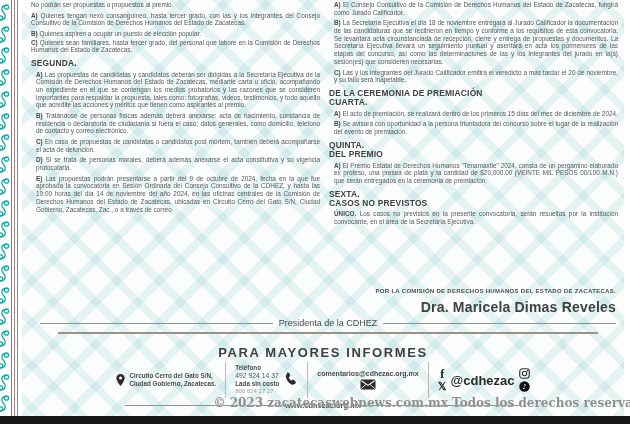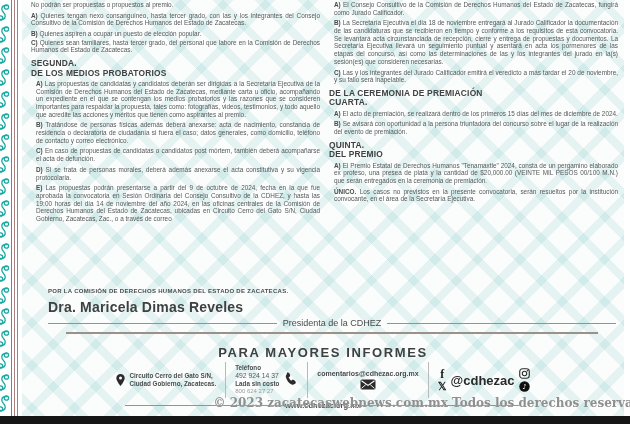--- a/index.html
+++ b/index.html
@@ -29,21 +29,21 @@
   .rail span{line-height:0;}
   
   .cols{position:absolute;left:31px;right:40px;top:1px;display:flex;gap:9px;z-index:2;}
   .col{flex:1;font-size:6.4px;line-height:1.2;text-align:justify;}
   .col p{margin:0 0 3px 0;padding-left:5px;}
   .col p.noindent{padding-left:0;}
   .col b{color:#4a4b4d;}
   .sec-h{font-size:8.4px;font-weight:bold;color:#414042;line-height:1.12;margin:5px 0 2px 0;letter-spacing:.2px;}
   .sec-h div{margin:0;}
   
-  .signature{position:absolute;left:48px;right:42px;top:288px;text-align:left;z-index:2;}
+  .signature{position:absolute;left:40px;right:42px;top:288px;text-align:right;z-index:2;}
   .sig-org{font-size:6px;font-weight:bold;color:#4a4b4d;letter-spacing:.3px;}
   .sig-name{font-size:14px;font-weight:bold;color:#3f4041;margin-top:5px;letter-spacing:.2px;}
   .sig-title-row{display:flex;align-items:center;gap:6px;margin-top:3px;}
   .sig-title-row .line{flex:1;height:1px;background:var(--rule,#9b9188);}
   .sig-title{font-size:9px;color:#4a4b4d;}
   .sig-rule{height:1.5px;background:var(--rule,#9b9188);margin:4px 18px 0 18px;}
   
   .footer{position:absolute;left:30px;right:42px;top:345px;text-align:center;z-index:2;}
   .informes{font-size:13px;font-weight:600;letter-spacing:1.6px;color:#3f4041;}
   .contact-row{display:flex;justify-content:center;align-items:center;gap:9px;margin-top:2px;}
@@ -363,21 +363,20 @@
 
   <div class="cols">
     <div class="col">
       <p class="noindent">No podrán ser propuestas o propuestos al premio.</p>
       <p class="noindent"><b>A)</b> <span>Quienes tengan nexo consanguíneo, hasta tercer grado, con las y los integrantes del Consejo Consultivo de la Comisión de Derechos Humanos del Estado de Zacatecas.</span></p>
       <p class="noindent" style="margin-bottom:1px"><b>B)</b> <span>Quienes aspiren a ocupar un puesto de elección popular.</span></p>
       <p class="noindent"><b>C)</b> <span>Quienes sean familiares, hasta tercer grado, del personal que labore en la Comisión de Derechos Humanos del Estado de Zacatecas.</span></p>
 
       <div class="sec-h">
         <div>SEGUNDA.</div>
-        <div>DE LOS MEDIOS PROBATORIOS</div>
       </div>
       <p><b>A)</b> <span>Las propuestas de candidatas y candidatos deberán ser dirigidas a la Secretaría Ejecutiva de la Comisión de Derechos Humanos del Estado de Zacatecas, mediante carta u oficio, acompañando un expediente en el que se contengan los medios probatorios y las razones que se consideren importantes para respaldar la propuesta, tales como: fotografías, videos, testimonios, y todo aquello que acredite las acciones y méritos que tienen como aspirantes al premio.</span></p>
       <p><b>B)</b> <span>Tratándose de personas físicas además deberá anexarse: acta de nacimiento, constancia de residencia o declaratoria de ciudadanía si fuera el caso; datos generales, como domicilio, teléfono de contacto y correo electrónico.</span></p>
       <p><b>C)</b> <span>En caso de propuestas de candidatas o candidatos post mórtem, también deberá acompañarse el acta de defunción.</span></p>
       <p><b>D)</b> <span>Si se trata de personas morales, deberá además anexarse el acta constitutiva y su vigencia protocolaria.</span></p>
       <p><b>E)</b> <span>Las propuestas podrán presentarse a partir del 9 de octubre de 2024, fecha en la que fue aprobada la convocatoria en Sesión Ordinaria del Consejo Consultivo de la CDHEZ, y hasta las 19:00 horas del día 14 de noviembre del año 2024, en las oficinas centrales de la Comisión de Derechos Humanos del Estado de Zacatecas, ubicadas en Circuito Cerro del Gato S/N, Ciudad Gobierno, Zacatecas, Zac., o a través de correo</span></p>
     </div>
 
     <div class="col">
       <p><b>A)</b> <span>El Consejo Consultivo de la Comisión de Derechos Humanos del Estado de Zacatecas, fungirá como Jurado Calificador.</span></p>
@@ -390,20 +389,24 @@
       </div>
       <p><b>A)</b> <span>El acto de premiación, se realizará dentro de los primeros 15 días del mes de diciembre de 2024.</span></p>
       <p><b>B)</b> <span>Se avisará con oportunidad a la persona triunfadora del concurso sobre el lugar de la realización del evento de premiación.</span></p>
 
       <div class="sec-h">
         <div>QUINTA.</div>
         <div>DEL PREMIO</div>
       </div>
       <p><b>A)</b> <span>El Premio Estatal de Derechos Humanos "Tenamaxtle" 2024, consta de un pergamino elaborado ex profeso, una presea de plata y la cantidad de $20,000.00 (VEINTE MIL PESOS 00/100 M.N.) que serán entregados en la ceremonia de premiación.</span></p>
 
+      <div class="sec-h">
+        <div>SEXTA.</div>
+        <div>CASOS NO PREVISTOS</div>
+      </div>
       <p><b>ÚNICO.</b> <span>Los casos no previstos en la presente convocatoria, serán resueltos por la institución convocante, en el área de la Secretaría Ejecutiva.</span></p>
     </div>
   </div>
 
   <div class="signature">
     <div class="sig-org">POR LA COMISIÓN DE DERECHOS HUMANOS DEL ESTADO DE ZACATECAS.</div>
     <div class="sig-name">Dra. Maricela Dimas Reveles</div>
     <div class="sig-title-row">
       <div class="line"></div>
       <div class="sig-title">Presidenta de la CDHEZ</div>

